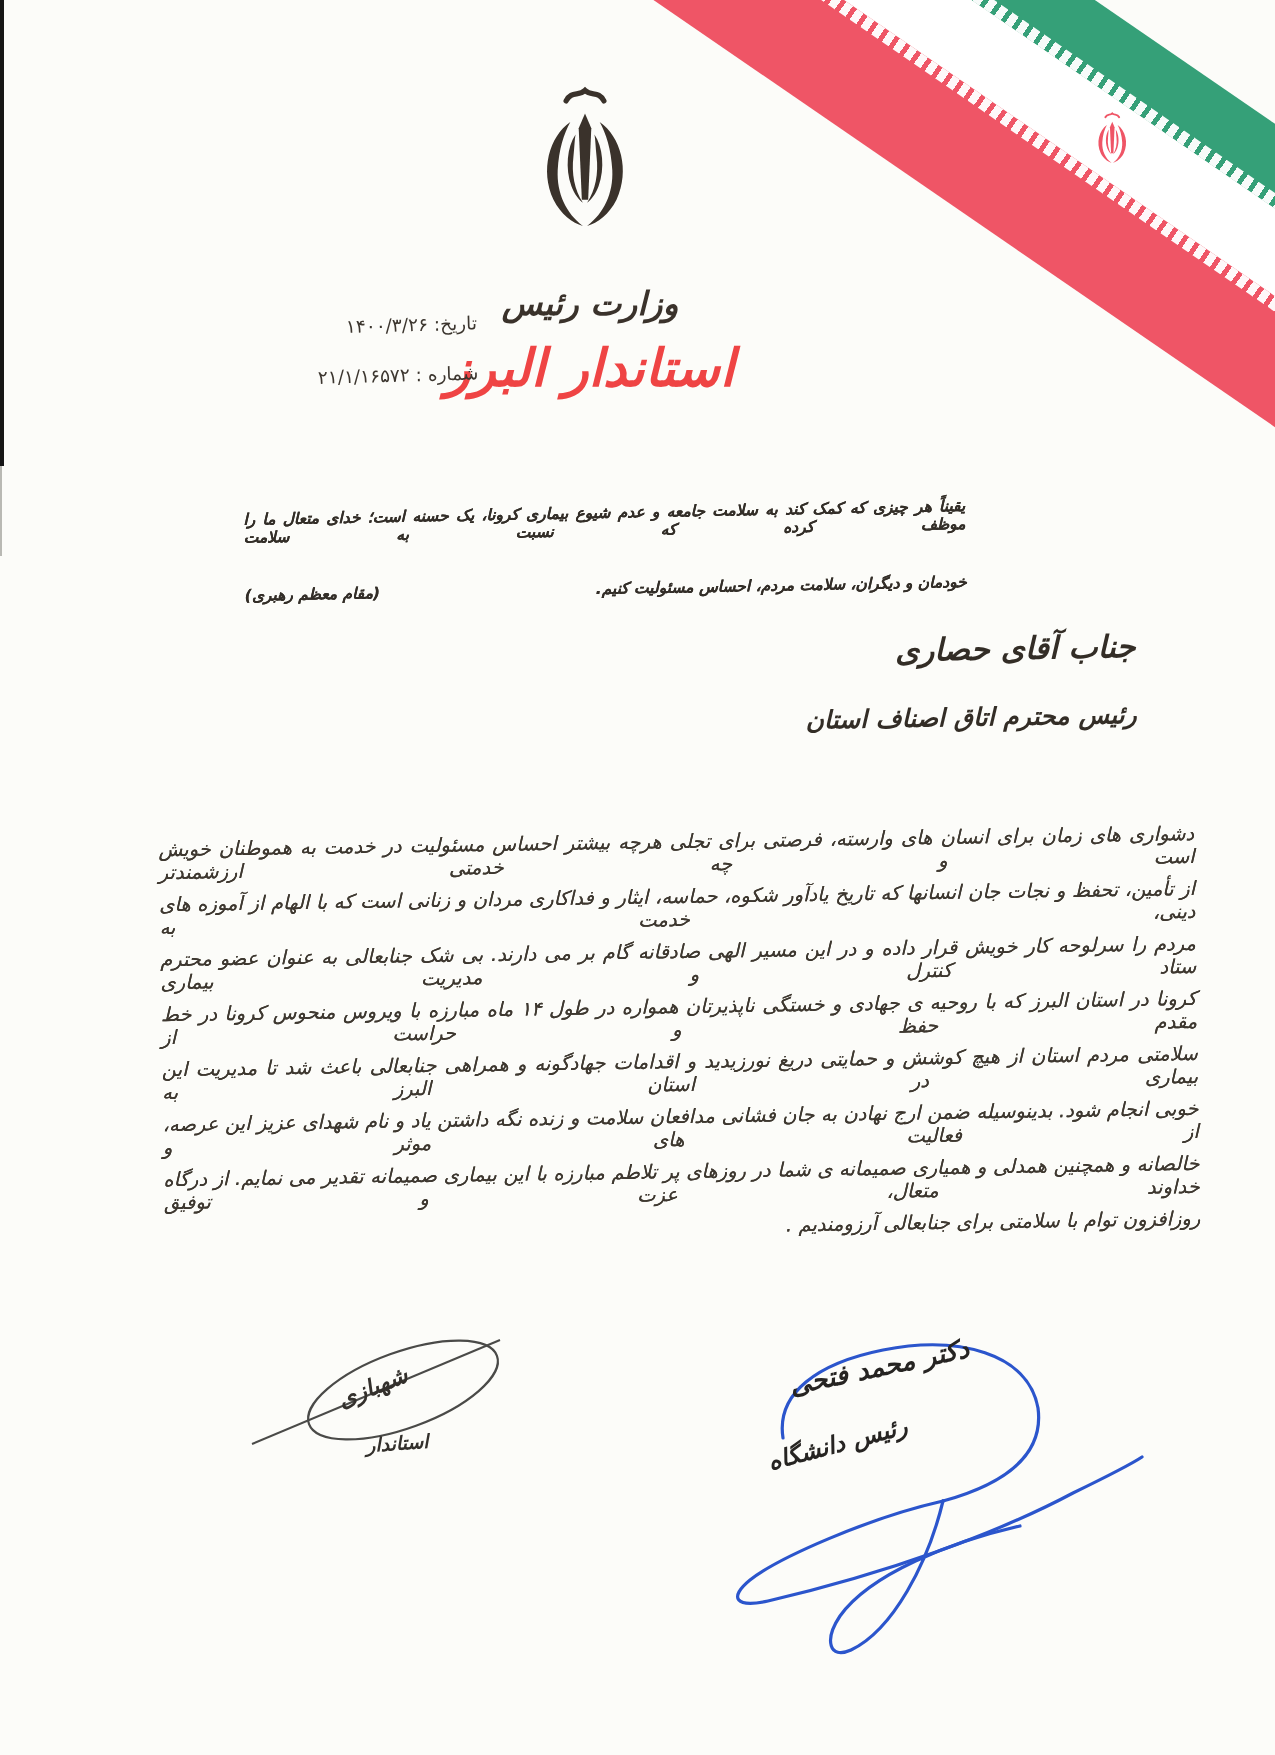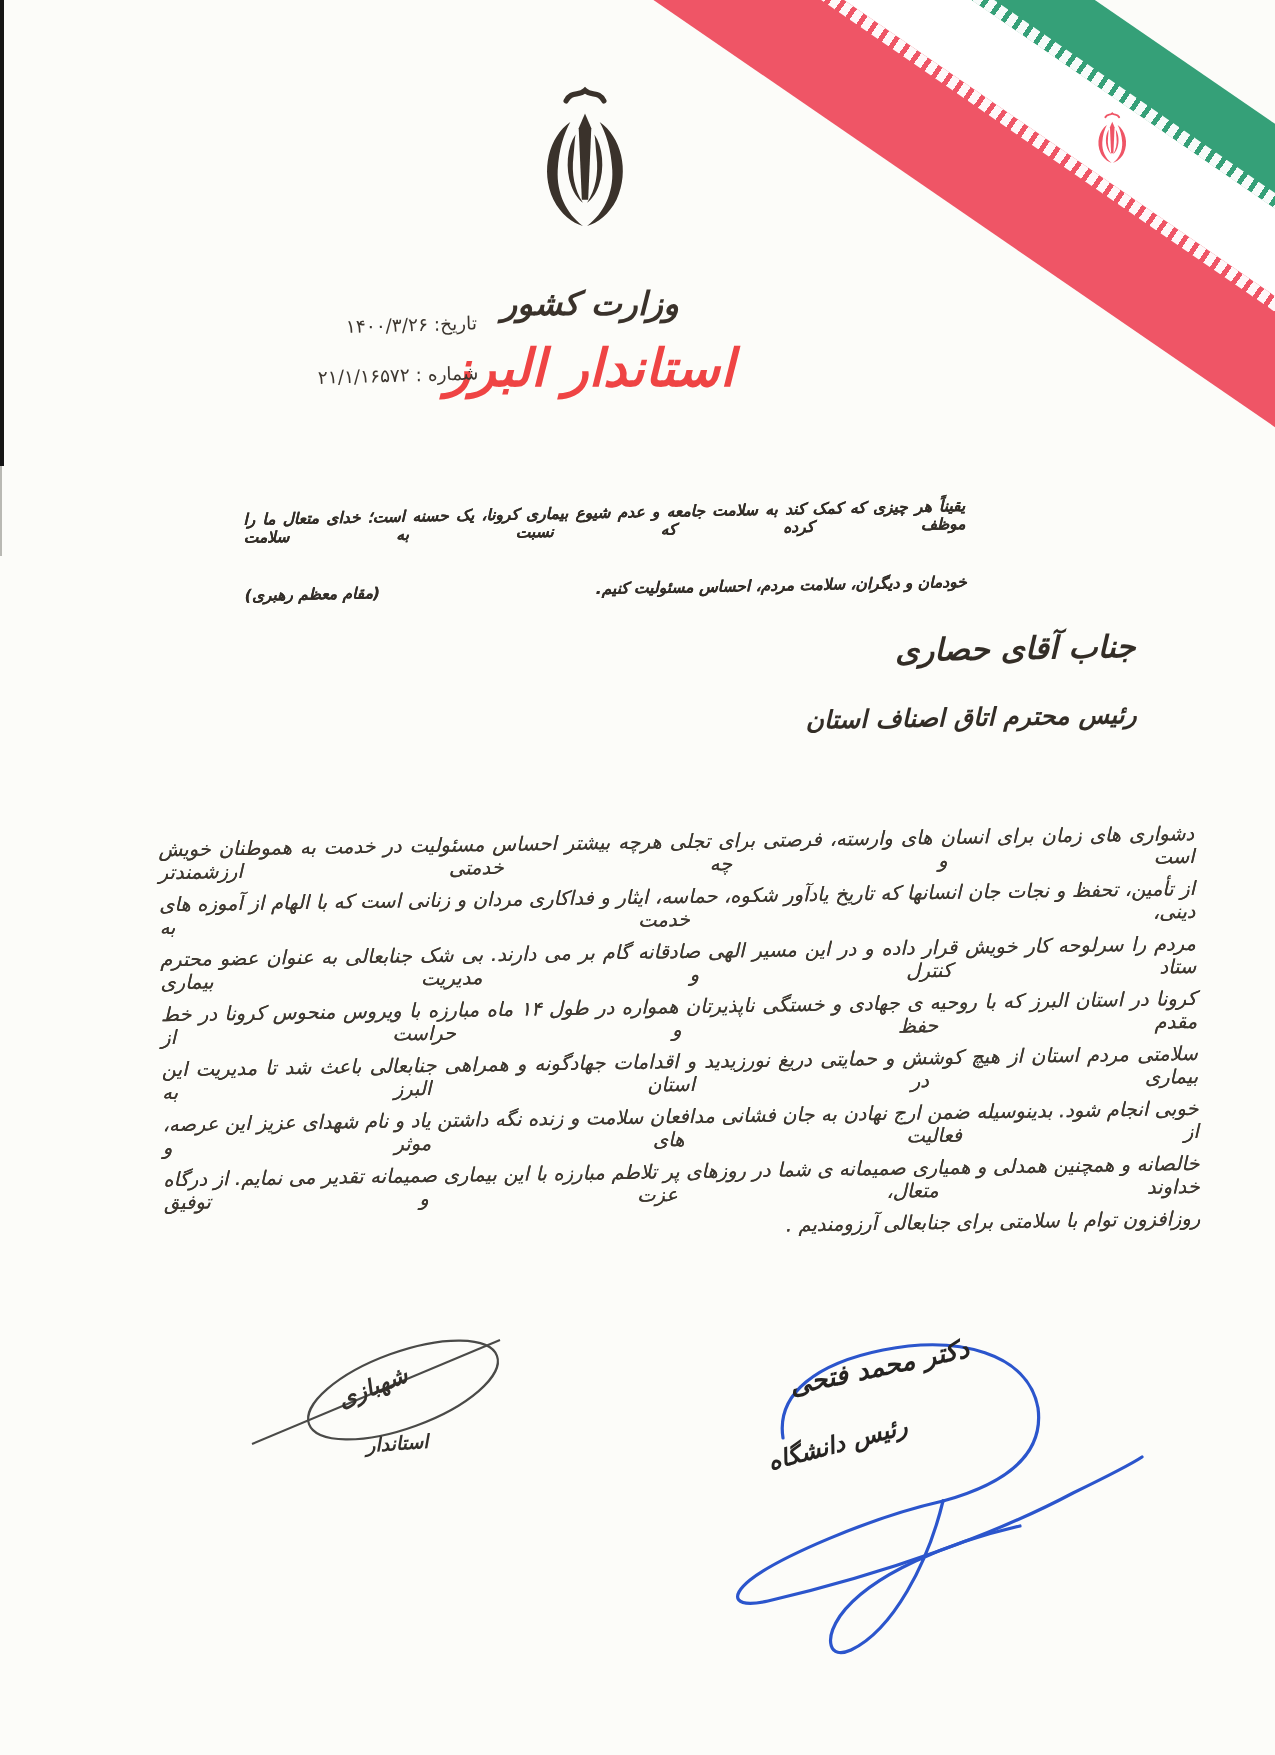--- a/index.html
+++ b/index.html
@@ -152,21 +152,21 @@
         <path d="M60 26 L66 40 L63 108 L57 108 L54 40 Z"></path>
         <path d="M46 34 C26 48, 17 80, 30 108 C37 122, 48 130, 58 133 C42 121, 33 102, 34 80 C35 60, 40 45, 46 34 Z"></path>
         <path d="M74 34 C94 48, 103 80, 90 108 C83 122, 72 130, 62 133 C78 121, 87 102, 86 80 C85 60, 80 45, 74 34 Z"></path>
         <path d="M51 46 C43 58, 41 78, 47 95 C50 103, 54 108, 58 111 C50 99, 47 83, 49 67 C50 58, 50 51, 51 46 Z"></path>
         <path d="M69 46 C77 58, 79 78, 73 95 C70 103, 66 108, 62 111 C70 99, 73 83, 71 67 C70 58, 70 51, 69 46 Z"></path>
       </g>
       <path d="M42 14 C47 4, 54 10, 60 4 C66 10, 73 4, 78 14" fill="none" stroke="#3a322b" stroke-width="5" stroke-linecap="round"></path>
     </svg>
   </div>
 
-  <div class="ministry" lang="fa" dir="rtl">وزارت کشور</div>
+  <div class="ministry" lang="fa" dir="rtl">وزارت رئیس</div>
   <div class="governorate" lang="fa" dir="rtl">استاندار البرز</div>
 
   <div class="meta">
     <div class="meta-row">
       <span>تاریخ:</span>
       <span>۱۴۰۰/۳/۲۶</span>
     </div>
     <div class="meta-row">
       <span>شماره :</span>
       <span>۲۱/۱/۱۶۵۷۲</span>

